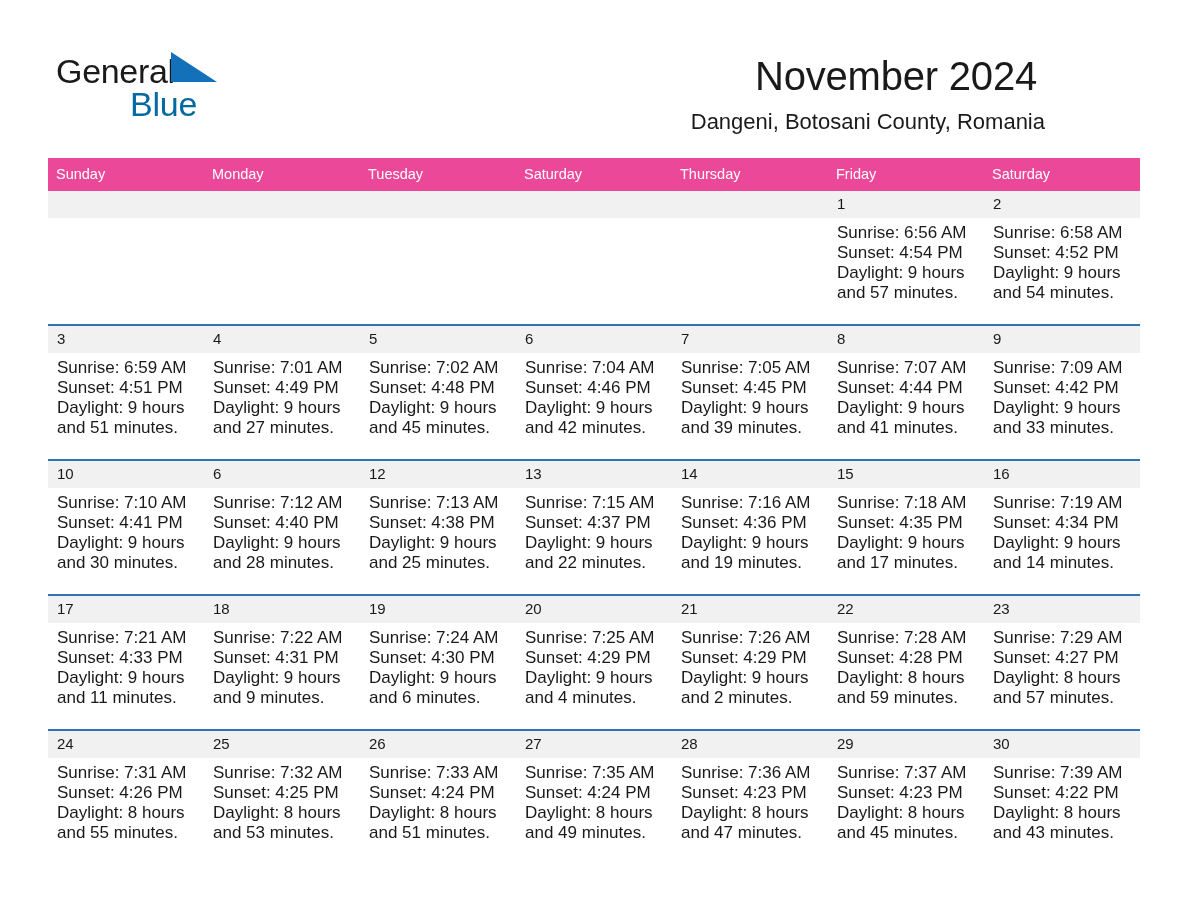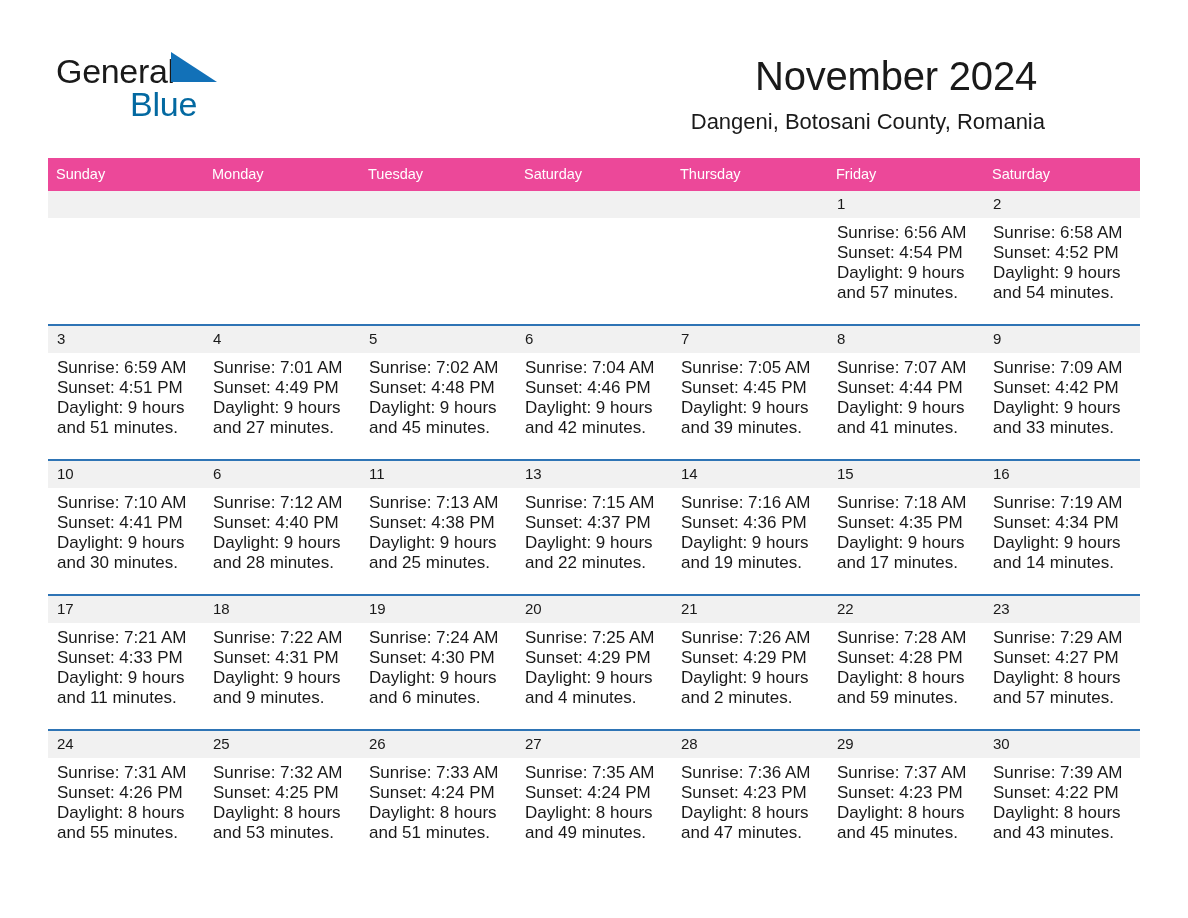--- a/index.html
+++ b/index.html
@@ -331,21 +331,21 @@
         <td>
           <span class="daynum">6</span>
           <span class="details">
             <span class="line">Sunrise: 7:12 AM</span>
             <span class="line">Sunset: 4:40 PM</span>
             <span class="line">Daylight: 9 hours</span>
             <span class="line">and 28 minutes.</span>
           </span>
         </td>
         <td>
-          <span class="daynum">11</span>
+          <span class="daynum">12</span>
           <span class="details">
             <span class="line">Sunrise: 7:13 AM</span>
             <span class="line">Sunset: 4:38 PM</span>
             <span class="line">Daylight: 9 hours</span>
             <span class="line">and 25 minutes.</span>
           </span>
         </td>
         <td>
           <span class="daynum">13</span>
           <span class="details">

